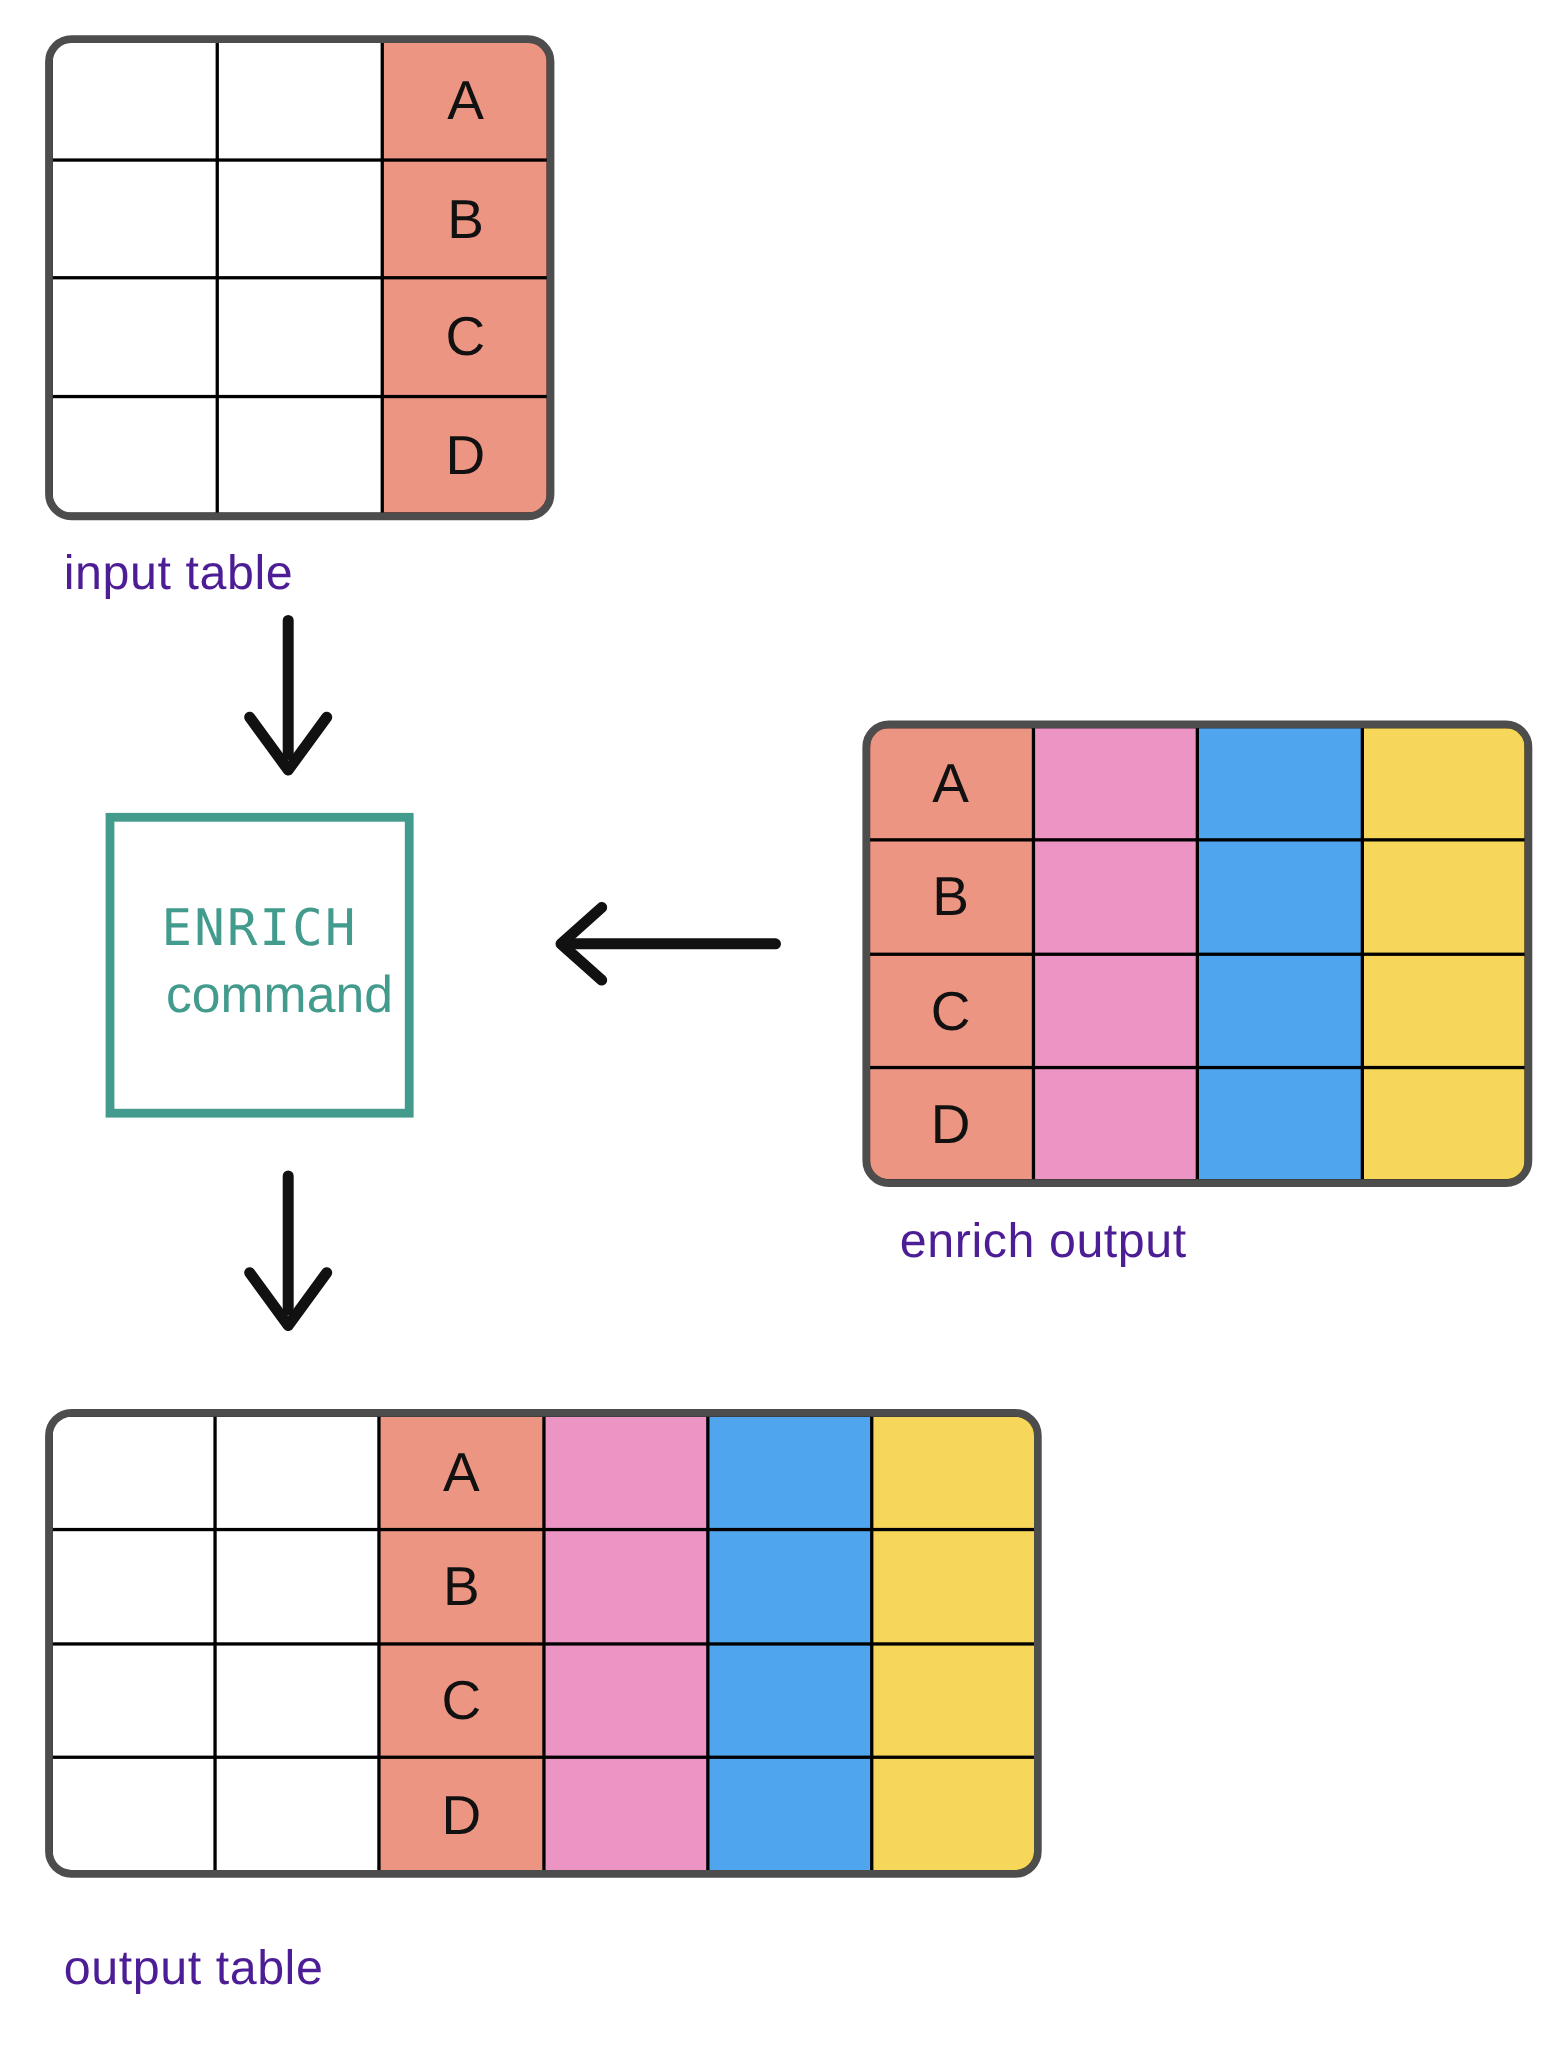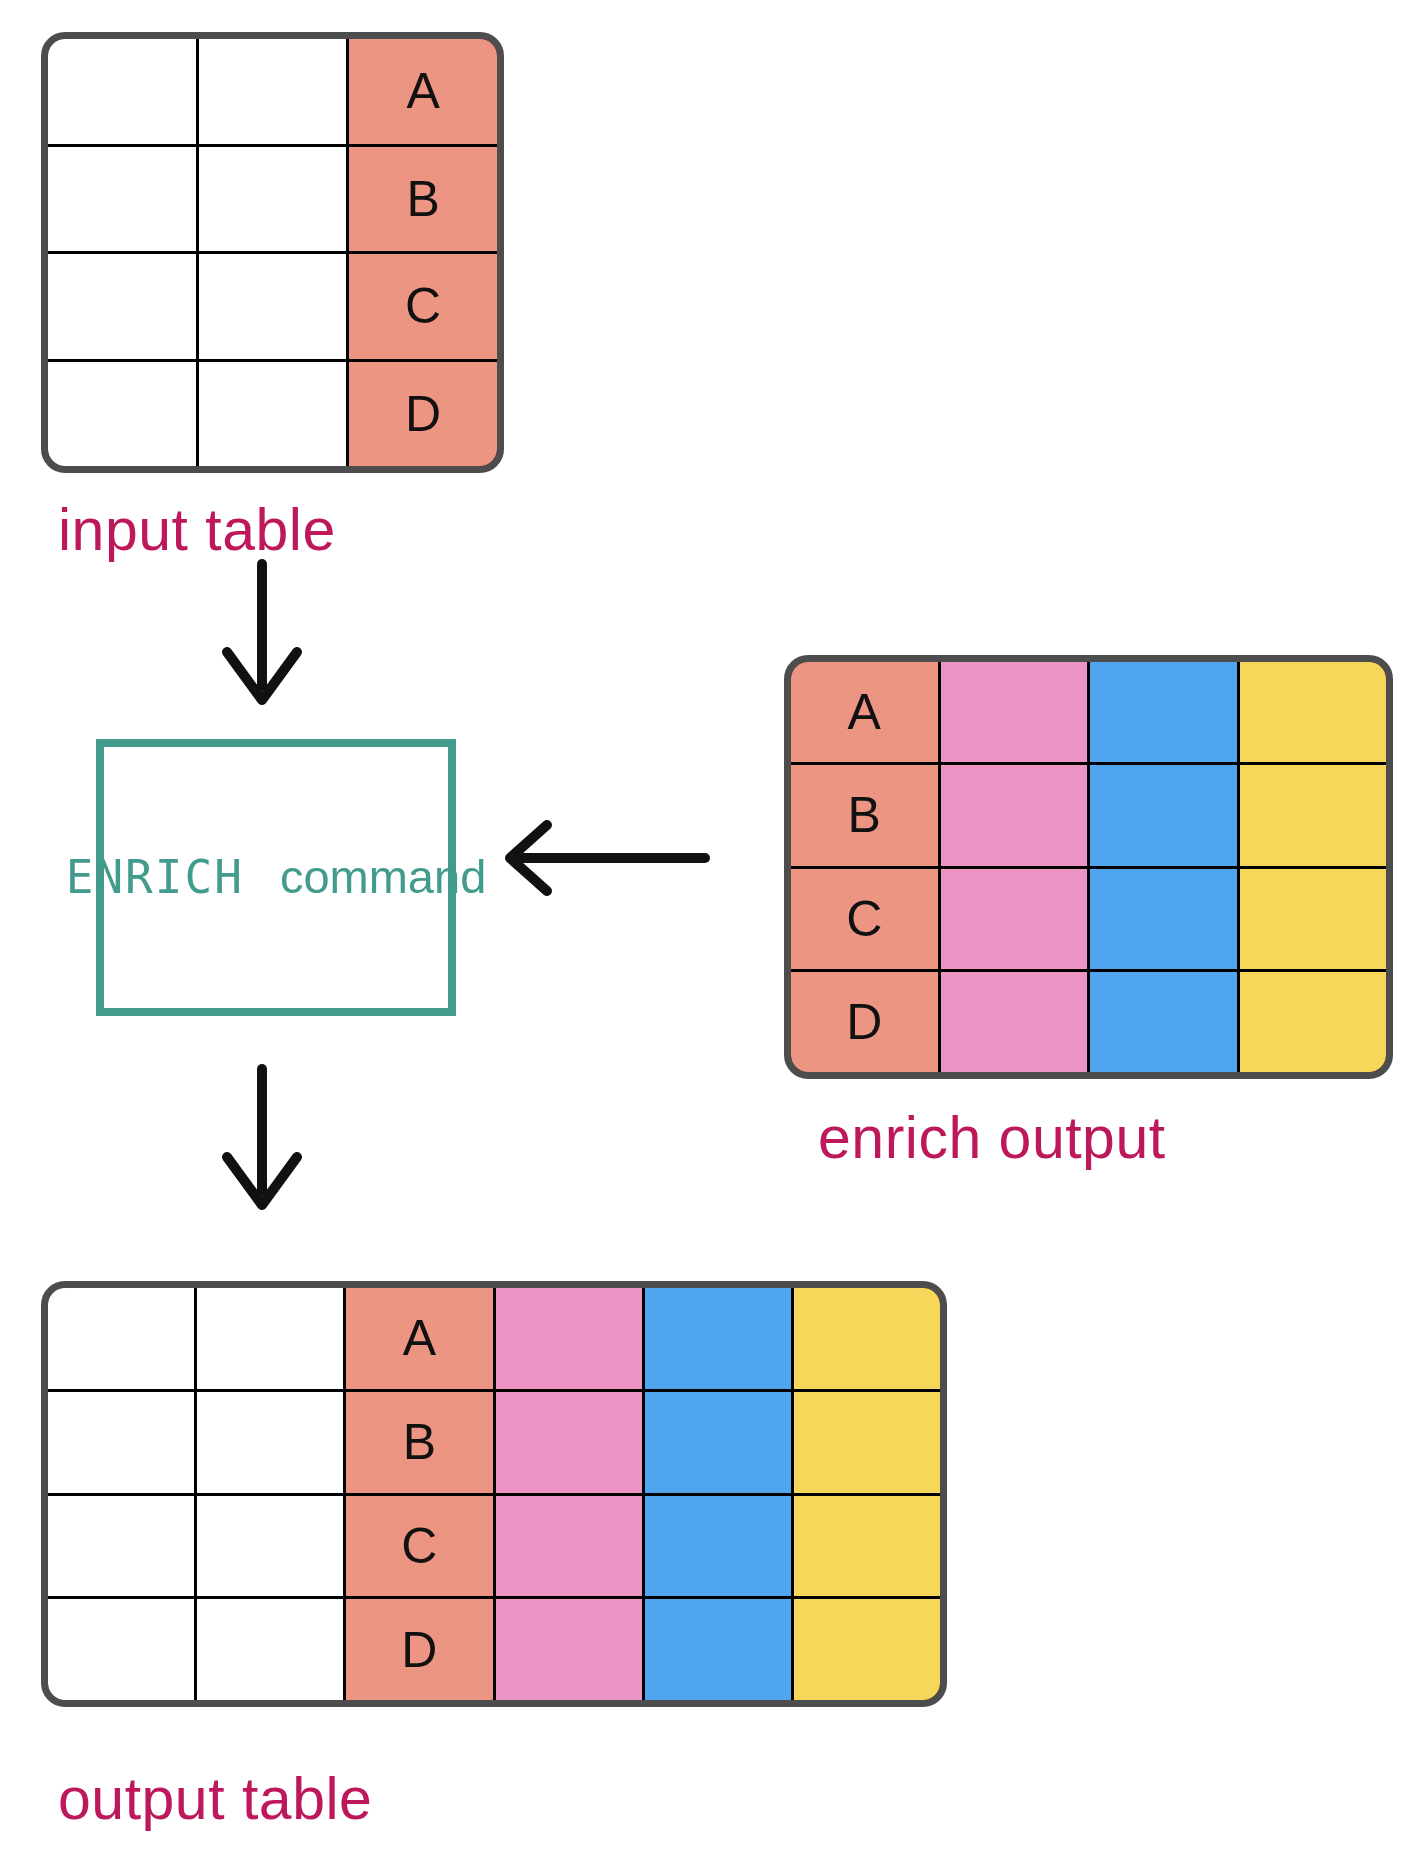--- a/index.html
+++ b/index.html
@@ -26,31 +26,31 @@
   #input-table{left:41px;top:32px;width:463px;height:441px;}
   #input-table .tbl-grid{grid-template-columns:repeat(3,1fr);grid-template-rows:repeat(4,1fr);}
   
   #enrich-table{left:784px;top:655px;width:609px;height:424px;}
   #enrich-table .tbl-grid{grid-template-columns:repeat(4,1fr);grid-template-rows:repeat(4,1fr);}
   
   #output-table{left:41px;top:1281px;width:906px;height:426px;}
   #output-table .tbl-grid{grid-template-columns:repeat(6,1fr);grid-template-rows:repeat(4,1fr);}
   
   .lbl{
-    position:absolute;font-size:59px;line-height:1.3;color:#be185d;
+    position:absolute;font-size:44px;line-height:1.3;color:#4c1d95;
     letter-spacing:0.5px;white-space:nowrap;
   }
   #input-label{left:58px;top:492px;}
   #enrich-label{left:818px;top:1100px;}
   #output-label{left:58px;top:1738px;margin-top:23px;}
   
   #enrich-box{
-    position:absolute;left:96px;top:739px;width:360px;height:277px;
+    position:absolute;left:96px;top:739px;width:280px;height:277px;
     box-sizing:border-box;border:8px solid var(--teal,#429b8d);
-    display:flex;align-items:center;justify-content:center;
+    display:flex;flex-direction:column;align-items:center;justify-content:center;
     background:#fff;
   }
   #enrich-box .mono{
     font-family:"DejaVu Sans Mono","Liberation Mono",monospace;
     font-size:46px;color:var(--teal,#429b8d);letter-spacing:2px;line-height:1.15;
   }
   #enrich-box .sans{
     font-family:"Liberation Sans",sans-serif;
     font-size:47px;color:var(--teal,#429b8d);line-height:1.45;margin-left:36px;
   }

